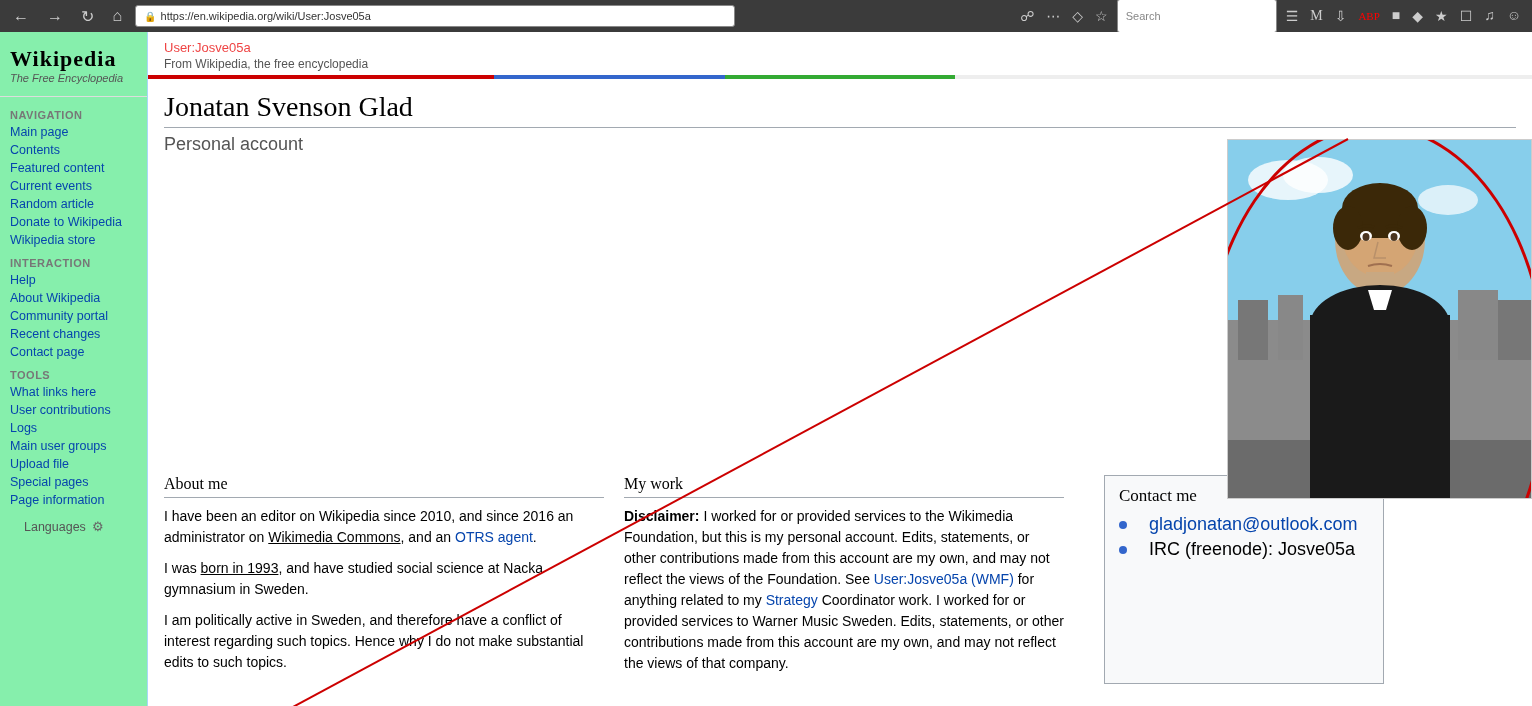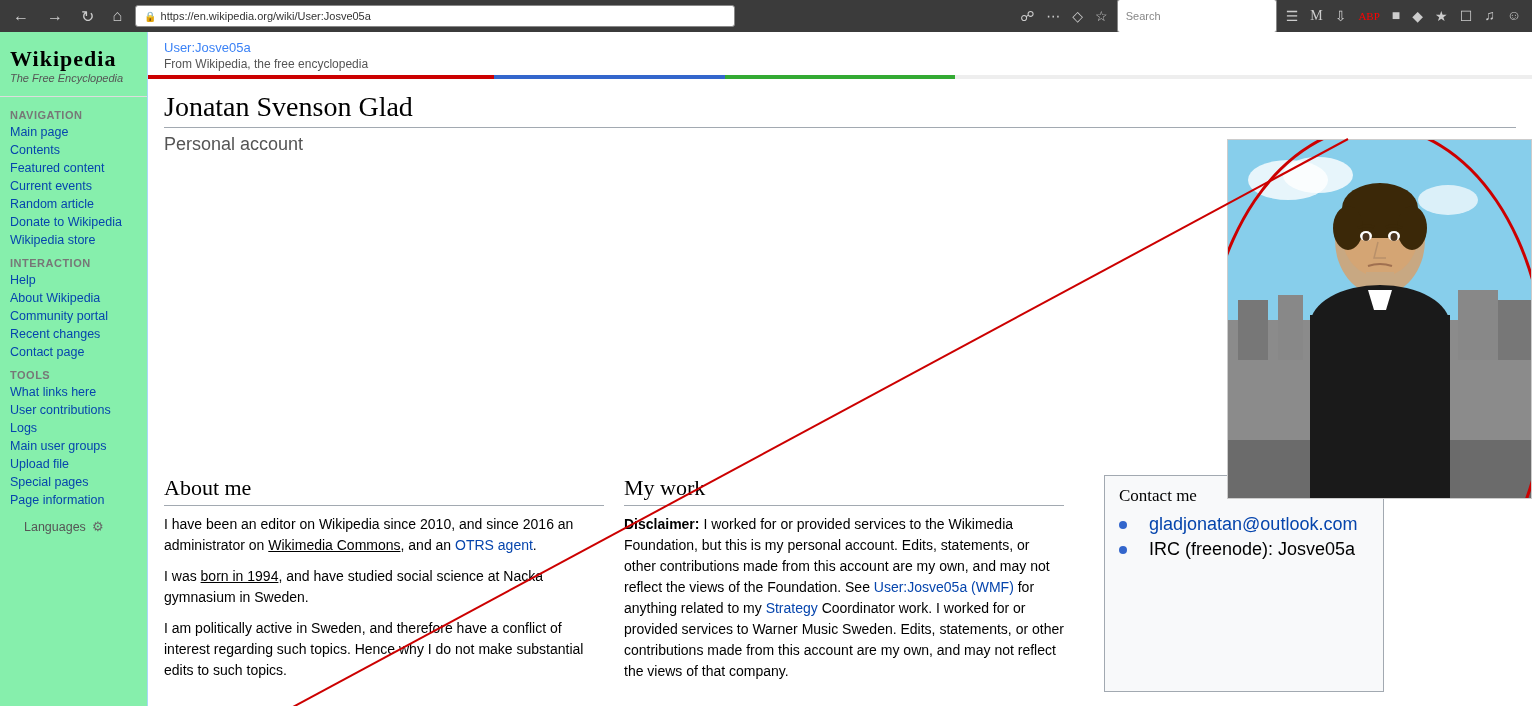--- a/index.html
+++ b/index.html
@@ -135,21 +135,21 @@
     }
 
     
     .page-header {
       padding: 8px 16px 0 16px;
       background: #fff;
     }
     .page-title-small {
       font-family: Arial, Helvetica, sans-serif;
       font-size: 13px;
-      color: #3b82f6;
+      color: #ef4444;
       margin-bottom: 2px;
     }
     .page-subtitle {
       font-family: Arial, Helvetica, sans-serif;
       font-size: 12px;
       color: #555;
       margin-bottom: 4px;
     }
     .progress-bar {
       height: 4px;
@@ -203,21 +203,21 @@
       display: flex;
       align-items: center;
       justify-content: center;
       overflow: hidden;
     }
     .col-about { flex: 1; max-width: 460px; }
     .col-work { flex: 1; max-width: 460px; }
 
     .section-heading {
       font-family: 'Linux Libertine', Georgia, Times, serif;
-      font-size: 22px;
+      font-size: 16px;
       font-weight: normal;
       border-bottom: 1px solid #a2a9b1;
       margin-bottom: 8px;
       padding-bottom: 4px;
       color: #000;
     }
     .content-text {
       font-size: 14px;
       line-height: 1.5;
       font-family: Arial, Helvetica, sans-serif;
@@ -420,21 +420,21 @@
       </svg>
 
       <h1 class="article-title">Jonatan Svenson Glad</h1>
       <h2 class="article-subtitle">Personal account</h2>
 
       <div style="display:flex; gap:0; margin-top: 320px;">
 
         <div class="col-about" style="padding-right:20px;">
           <h3 class="section-heading">About me</h3>
           <p class="content-text">I have been an editor on Wikipedia since 2010, and since 2016 an administrator on <span class="underline-text">Wikimedia Commons</span>, and an <a class="link-blue">OTRS agent</a>.</p>
-          <p class="content-text">I was <span class="underline-text">born in 1994</span>, and have studied social science at Nacka gymnasium in Sweden.</p>
+          <p class="content-text">I was <span class="underline-text">born in 1993</span>, and have studied social science at Nacka gymnasium in Sweden.</p>
           <p class="content-text">I am politically active in Sweden, and therefore have a conflict of interest regarding such topics. Hence why I do not make substantial edits to such topics.</p>
         </div>
 
         <div class="col-work" style="padding-right:20px;">
           <h3 class="section-heading">My work</h3>
           <p class="content-text">
             <span class="disclaimer-bold">Disclaimer:</span>
             <span> I worked for or provided services to the Wikimedia Foundation, but this is my personal account. Edits, statements, or other contributions made from this account are my own, and may not reflect the views of the Foundation. See </span>
             <a class="link-blue">User:Josve05a (WMF)</a>
             <span> for anything related to my </span>

